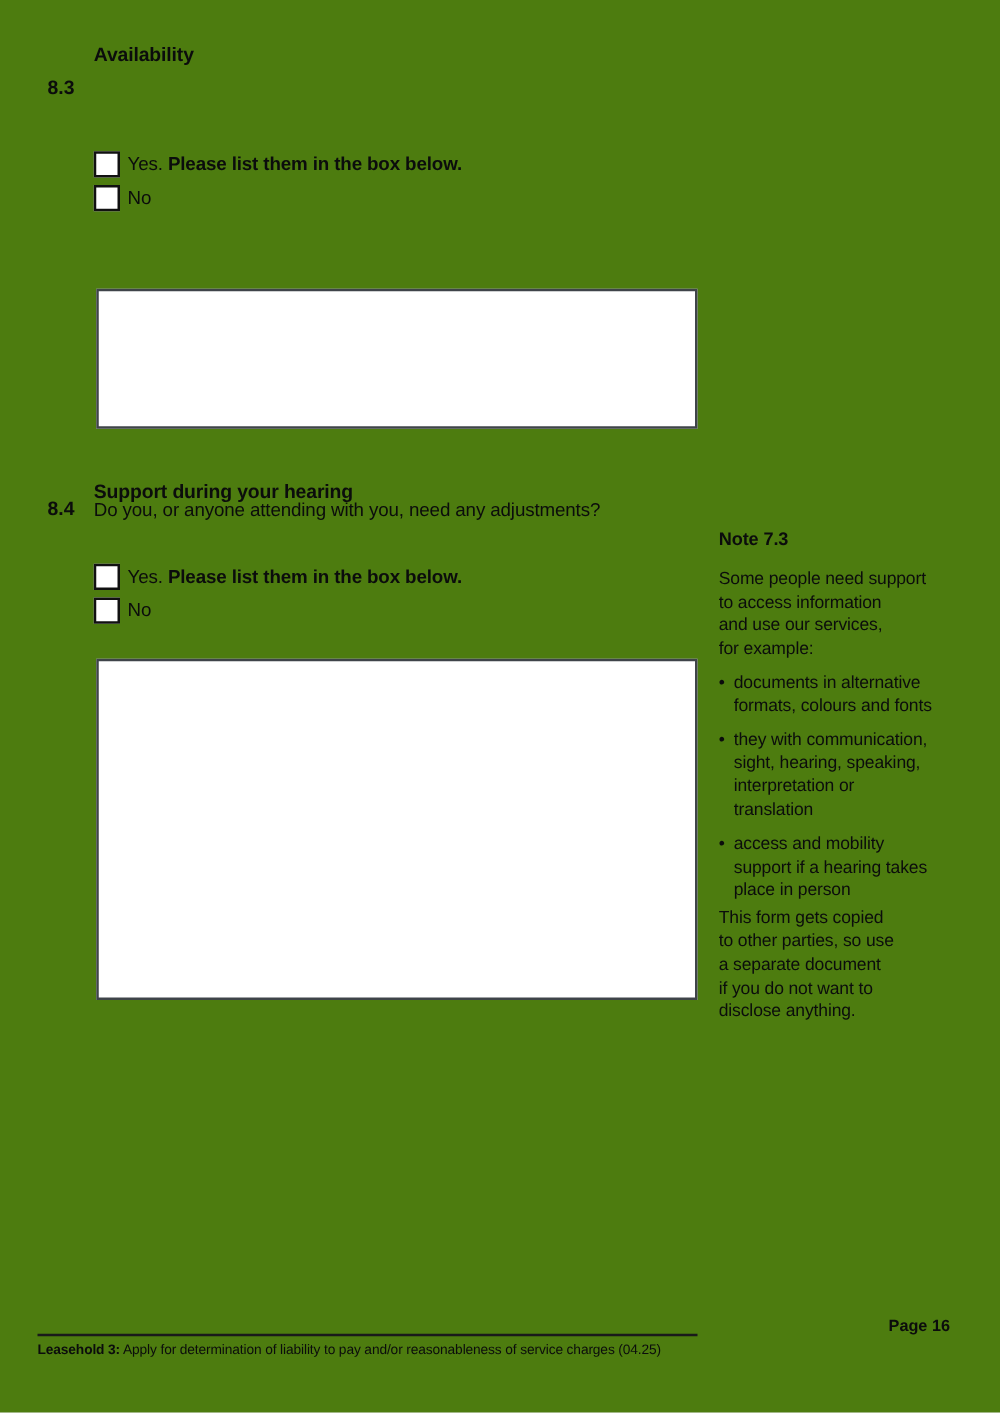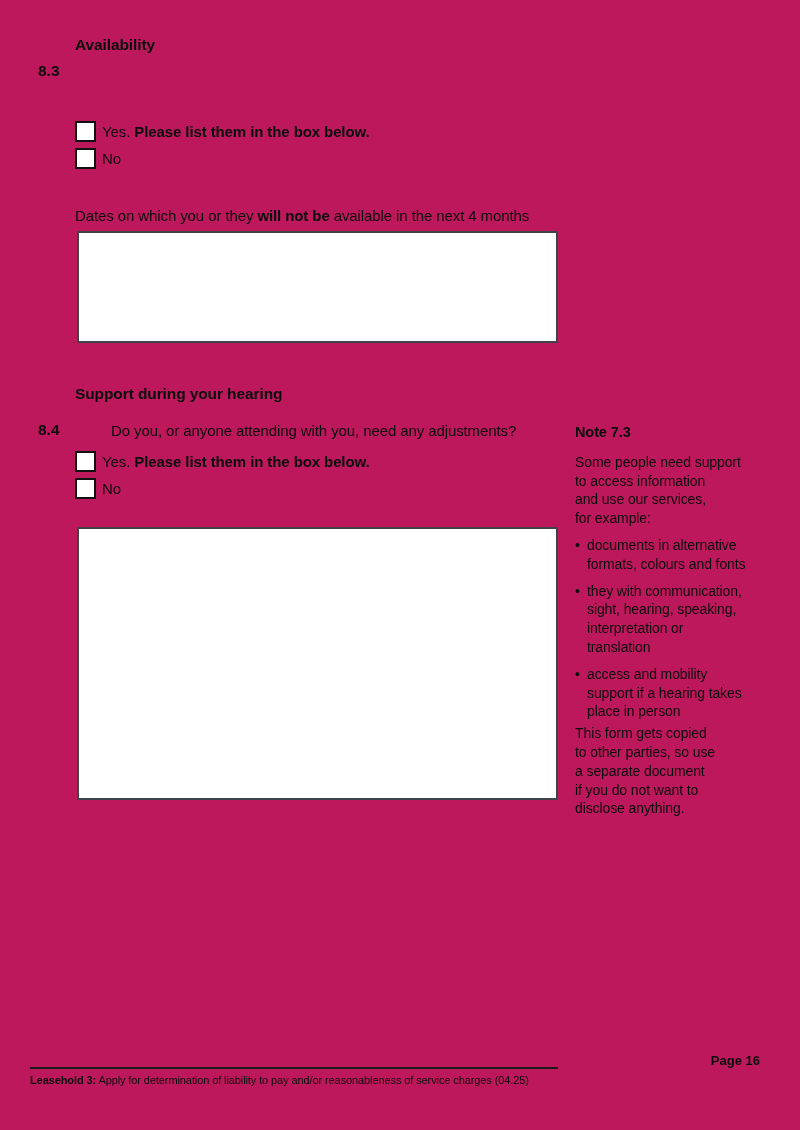--- a/index.html
+++ b/index.html
@@ -2,21 +2,21 @@
 <html><head>
 <meta charset="utf-8">
 <style>
   * { margin: 0; padding: 0; box-sizing: border-box; }
   html, body { background: #e8e8e8; }
   .page {
     position: relative;
     width: 800px;
     height: 1130px;
     margin: 0 auto;
-    background: #be185d;
+    background: #4d7c0f;
     font-family: "Liberation Sans", sans-serif;
     color: #0b0c0c;
     overflow: hidden;
   }
   .abs { position: absolute; }
   .bold { font-weight: 700; }
   .pre { white-space: pre-line; }
 
   .section-heading {
     font-size: 15.5px;
@@ -126,27 +126,26 @@
   <div class="abs check-row" style="left:75px; top:121px;">
     <div class="checkbox"></div>
     <div class="check-label"><span>Yes. </span><span class="bold">Please list them in the box below.</span></div>
   </div>
 
   <div class="abs check-row" style="left:75px; top:148px;">
     <div class="checkbox"></div>
     <div class="check-label">No</div>
   </div>
 
-  <div class="abs inline-label" style="left:75px; top:207px;"><span>Dates on which you or they </span><span class="bold">will not be</span><span> available in the next 4 months</span></div>
 
   <div class="abs write-box" style="left:77px; top:231px; width:481px; height:112px;"></div>
 
   <div class="abs section-heading" style="left:75px; top:385px;">Support during your hearing</div>
 
-  <div class="abs question" style="left:38px; top:421px; width:522px;gap:36px;">
+  <div class="abs question" style="left:38px; top:399px; width:522px;">
     <div class="q-number">8.4</div>
     <div class="q-text pre">Do you, or anyone attending with you, need any adjustments?</div>
   </div>
 
   <div class="abs check-row" style="left:75px; top:451px;">
     <div class="checkbox"></div>
     <div class="check-label"><span>Yes. </span><span class="bold">Please list them in the box below.</span></div>
   </div>
 
   <div class="abs check-row" style="left:75px; top:478px;">

